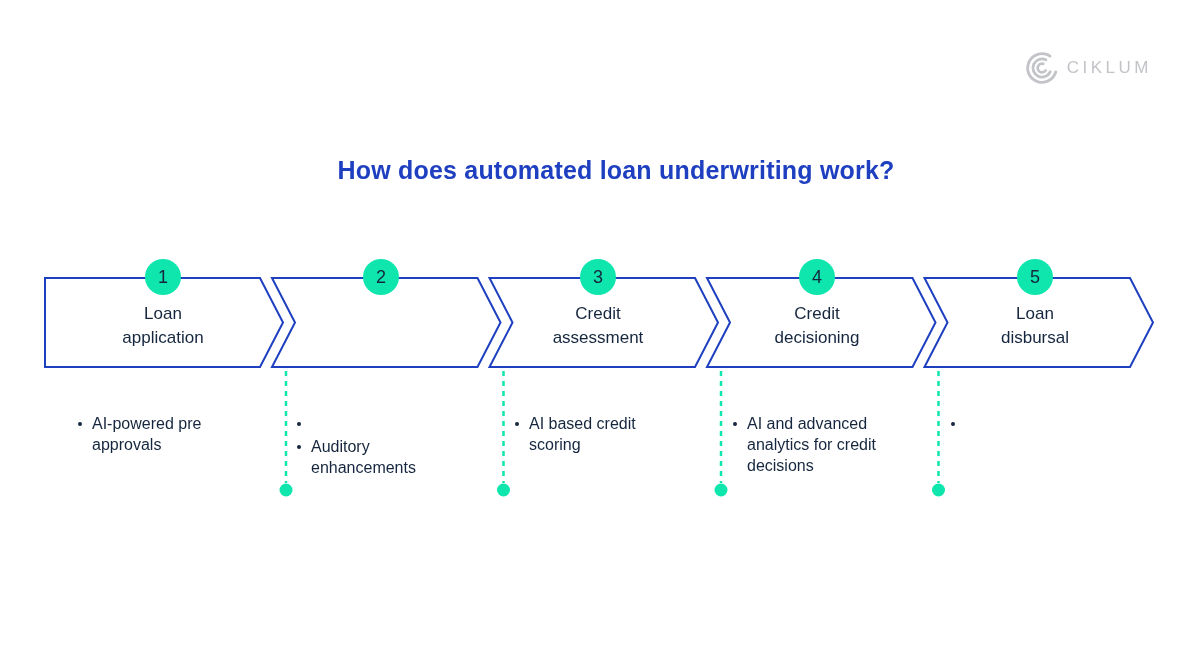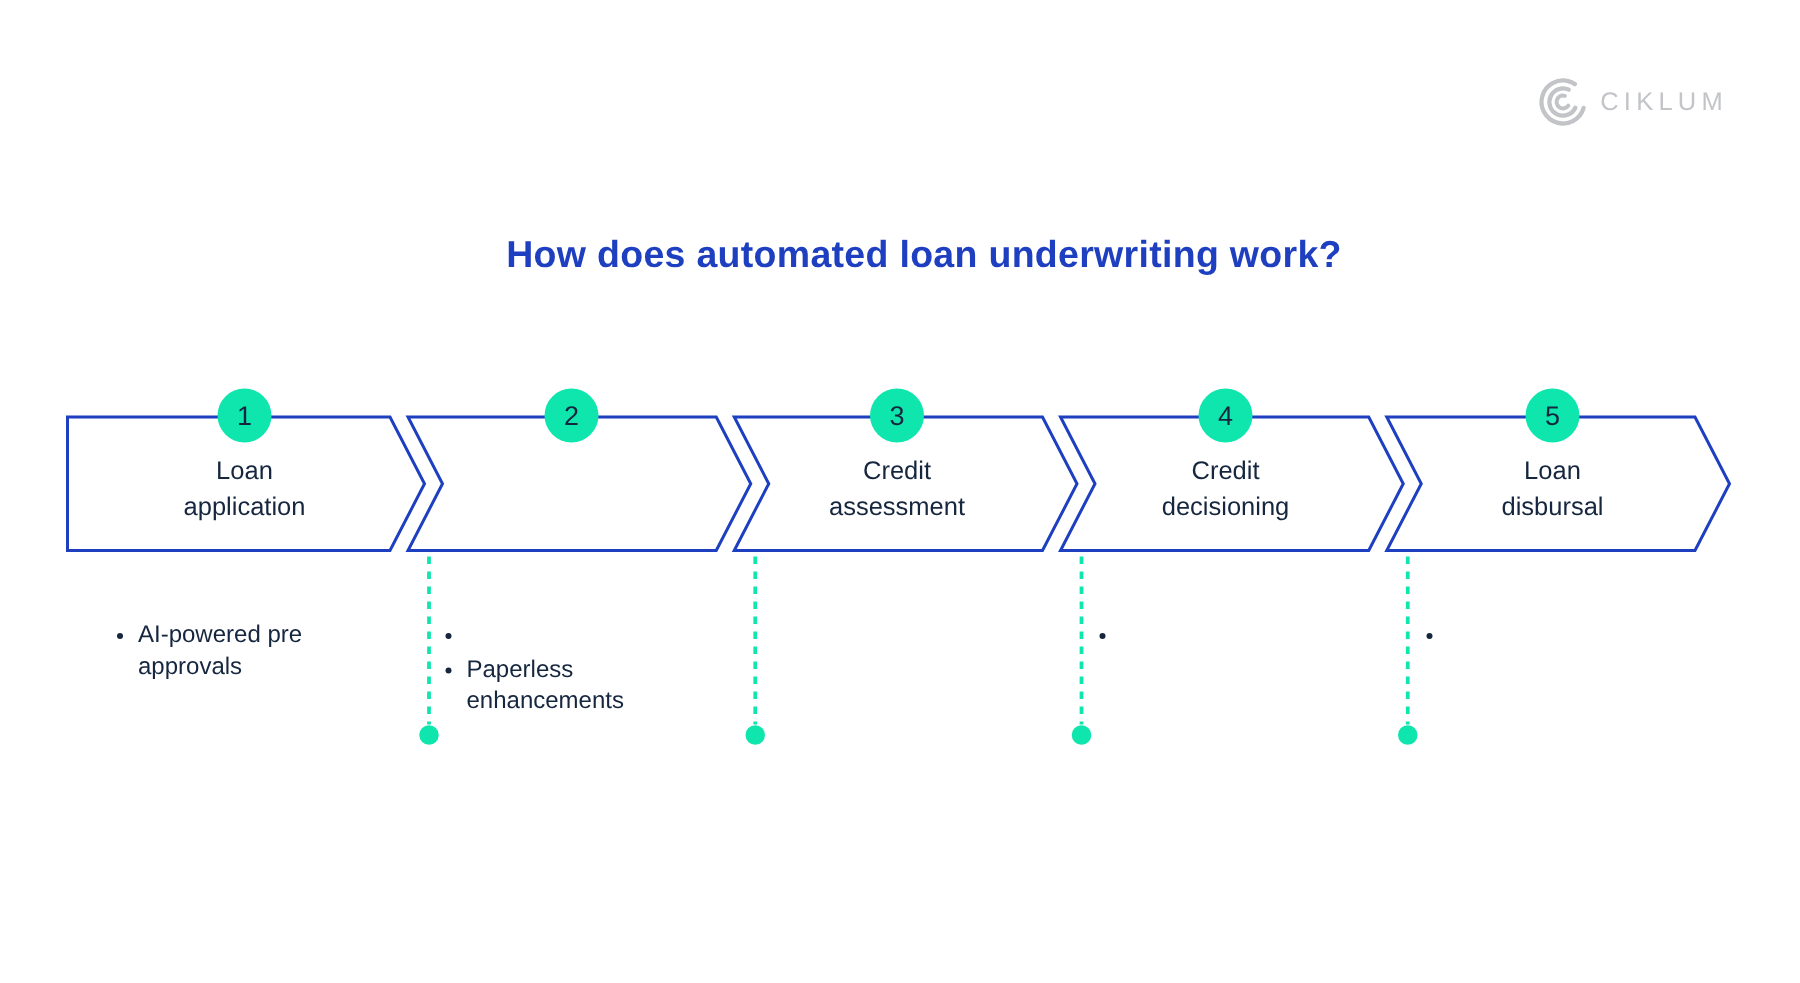--- a/index.html
+++ b/index.html
@@ -113,29 +113,39 @@
 approvals</span>
     </div>
   </div>
 
   <div class="bullets" style="left:295px">
     <div class="bullet-item">
       <span class="bullet-dot"></span>
     </div>
     <div class="bullet-item">
       <span class="bullet-dot"></span>
-      <span class="bullet-text">Paperless
+      <span class="bullet-text">Auditory
 enhancements</span>
     </div>
   </div>
 
+  <div class="bullets" style="left:513px">
+    <div class="bullet-item">
+      <span class="bullet-dot"></span>
+      <span class="bullet-text">AI based credit
+scoring</span>
+    </div>
+  </div>
 
   <div class="bullets" style="left:731px">
     <div class="bullet-item">
       <span class="bullet-dot"></span>
+      <span class="bullet-text">AI and advanced
+analytics for credit
+decisions</span>
     </div>
   </div>
 
   <div class="bullets" style="left:949px">
     <div class="bullet-item">
       <span class="bullet-dot"></span>
     </div>
   </div>
 
 </div>

